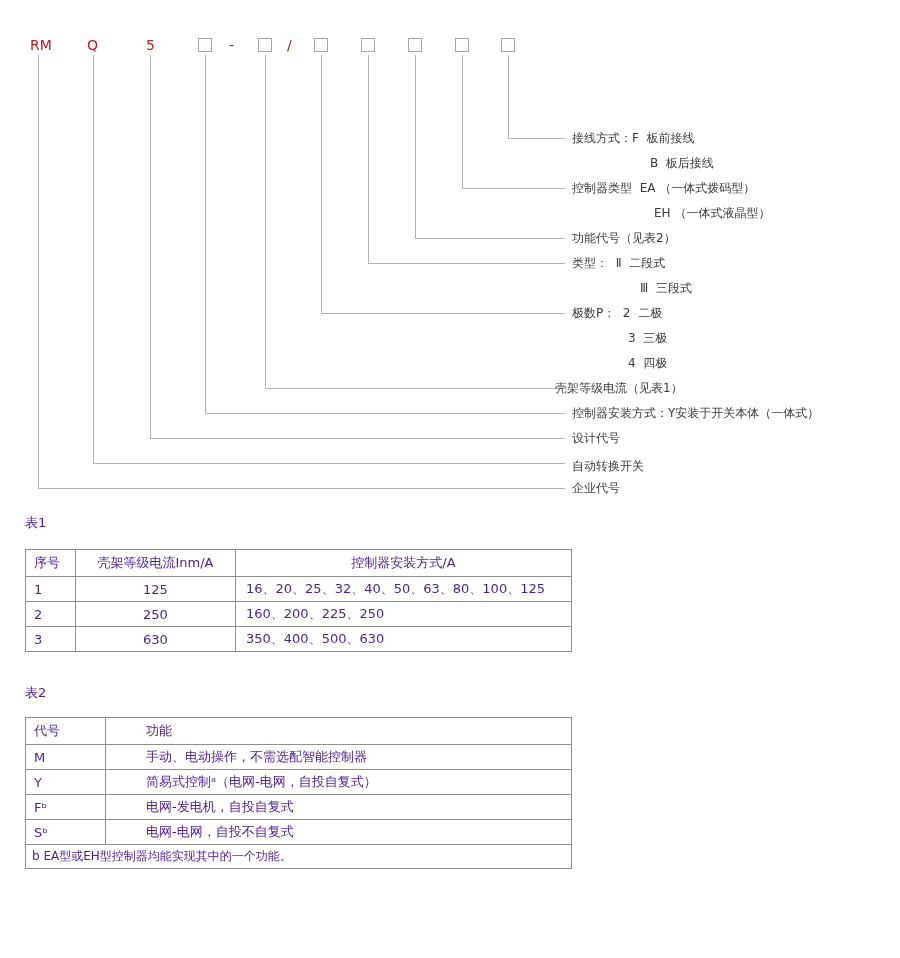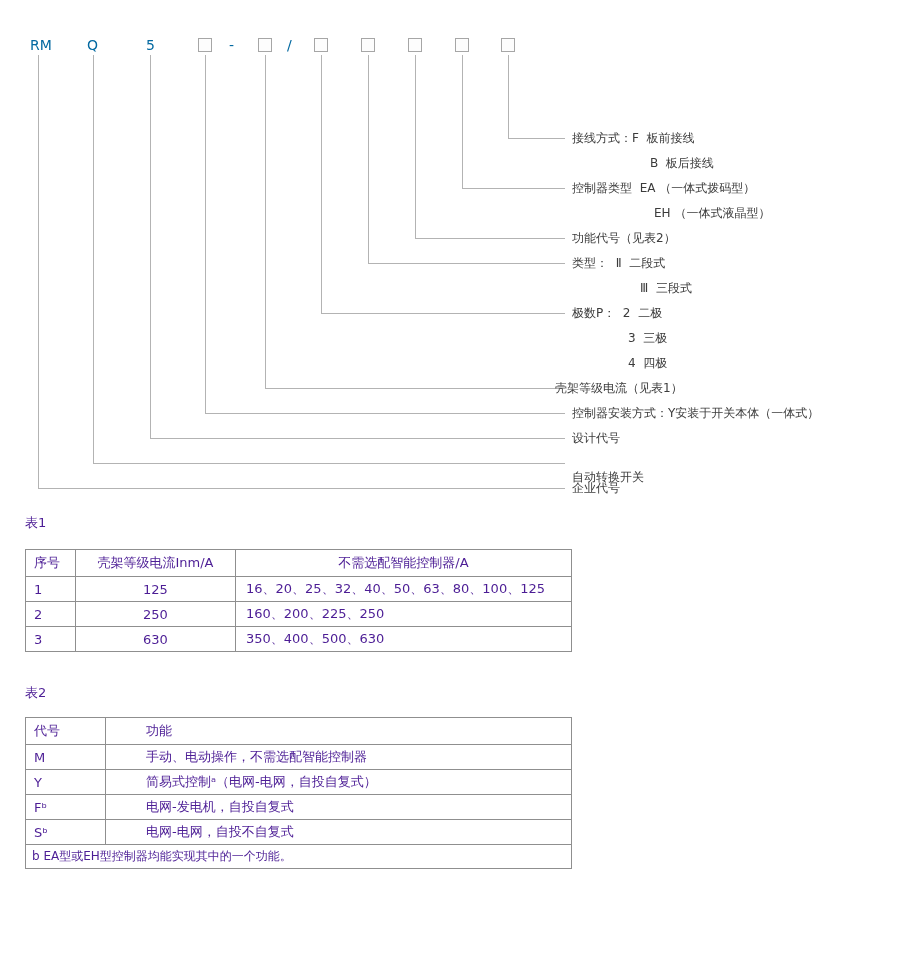--- a/index.html
+++ b/index.html
@@ -17,21 +17,21 @@
     background: #ffffff;
     overflow: hidden;
   }
   
   .diagram { position: absolute; left: 0; top: 0; width: 900px; height: 510px; }
   .seg {
     position: absolute;
     top: 36px;
     font-size: 14px;
     line-height: 18px;
-    color: #0369a1;
+    color: #b91c1c;
     white-space: pre;
   }
   .box {
     position: absolute;
     top: 38px;
     width: 14px;
     height: 14px;
     border: 1px solid #a6a6a6;
     background: #fdfdfd;
   }
@@ -142,37 +142,37 @@
     <div class="callout" style="left:654px;top:204px">EH （一体式液晶型）</div>
     <div class="callout" style="left:572px;top:229px">功能代号（见表2）</div>
     <div class="callout" style="left:572px;top:254px">类型：  Ⅱ  二段式</div>
     <div class="callout" style="left:640px;top:279px">Ⅲ  三段式</div>
     <div class="callout" style="left:572px;top:304px">极数P：  2  二极</div>
     <div class="callout" style="left:628px;top:329px">3  三极</div>
     <div class="callout" style="left:628px;top:354px">4  四极</div>
     <div class="callout" style="left:555px;top:379px">壳架等级电流（见表1）</div>
     <div class="callout" style="left:572px;top:404px">控制器安装方式：Y安装于开关本体（一体式）</div>
     <div class="callout" style="left:572px;top:429px">设计代号</div>
-    <div class="callout" style="left:572px;top:468px">自动转换开关</div>
+    <div class="callout" style="left:572px;top:457px">自动转换开关</div>
     <div class="callout" style="left:572px;top:479px">企业代号</div>
   </div>
 
   <div class="caption" style="left:25px;top:514px">表1</div>
 
   <table style="left:25px;top:549px;width:546px">
     <colgroup>
         <col style="width:50px">
         <col style="width:160px">
         <col style="width:336px">
       </colgroup>
     <thead>
       <tr>
         <th class="al">序号</th>
         <th>壳架等级电流Inm/A</th>
-        <th>不需选配智能控制器/A</th>
+        <th>控制器安装方式/A</th>
       </tr>
     </thead>
     <tbody>
       <tr>
         <td class="al">1</td>
         <td>125</td>
         <td class="al pl10">16、20、25、32、40、50、63、80、100、125</td>
       </tr>
       <tr>
         <td class="al">2</td>

